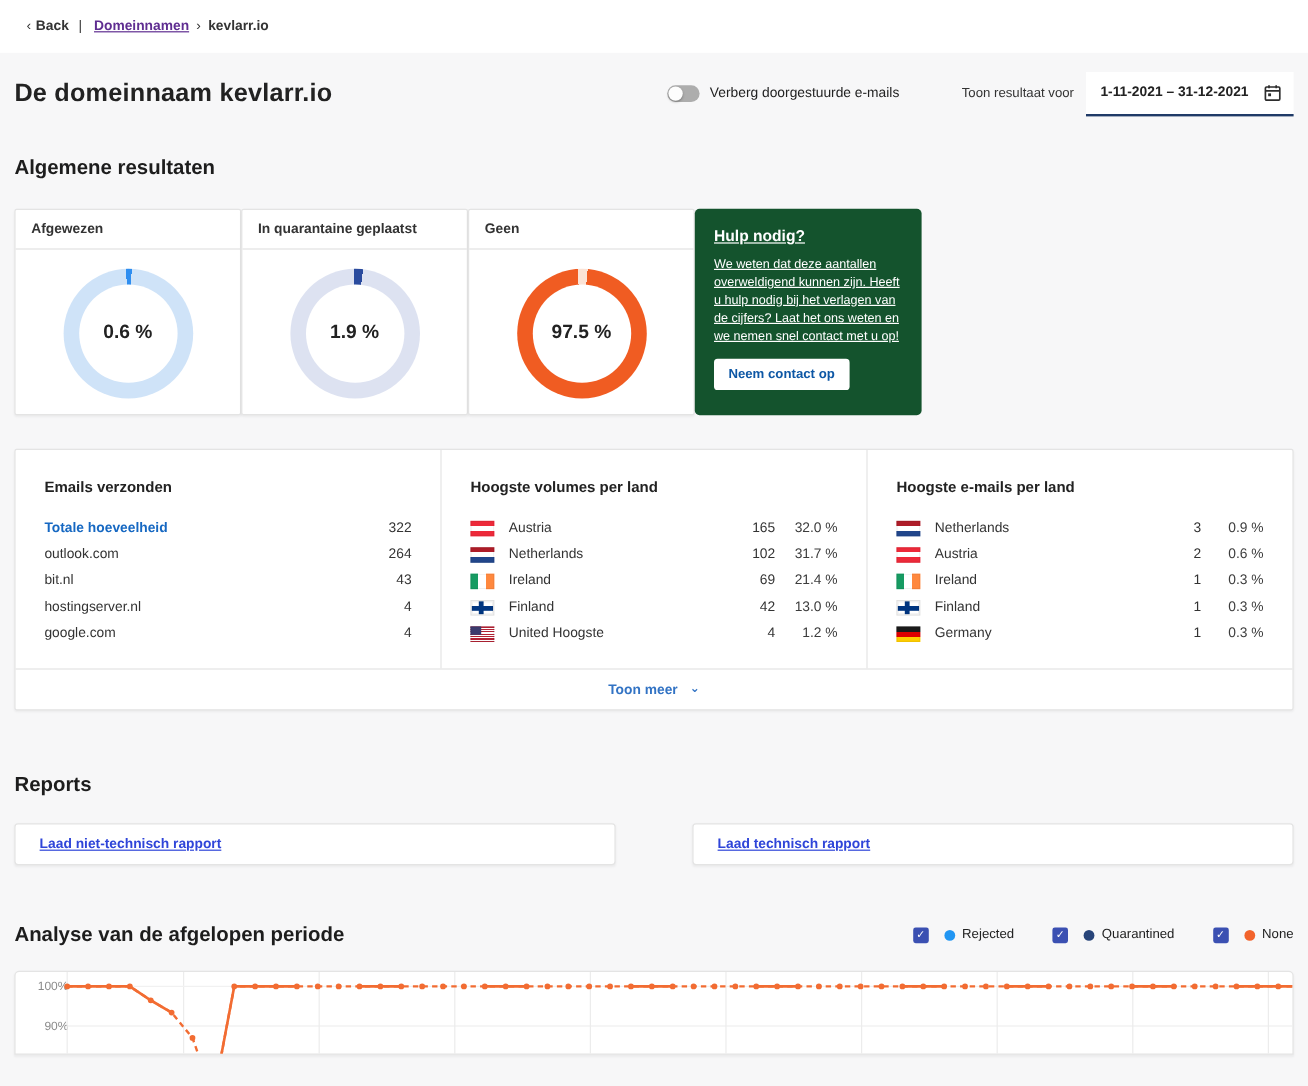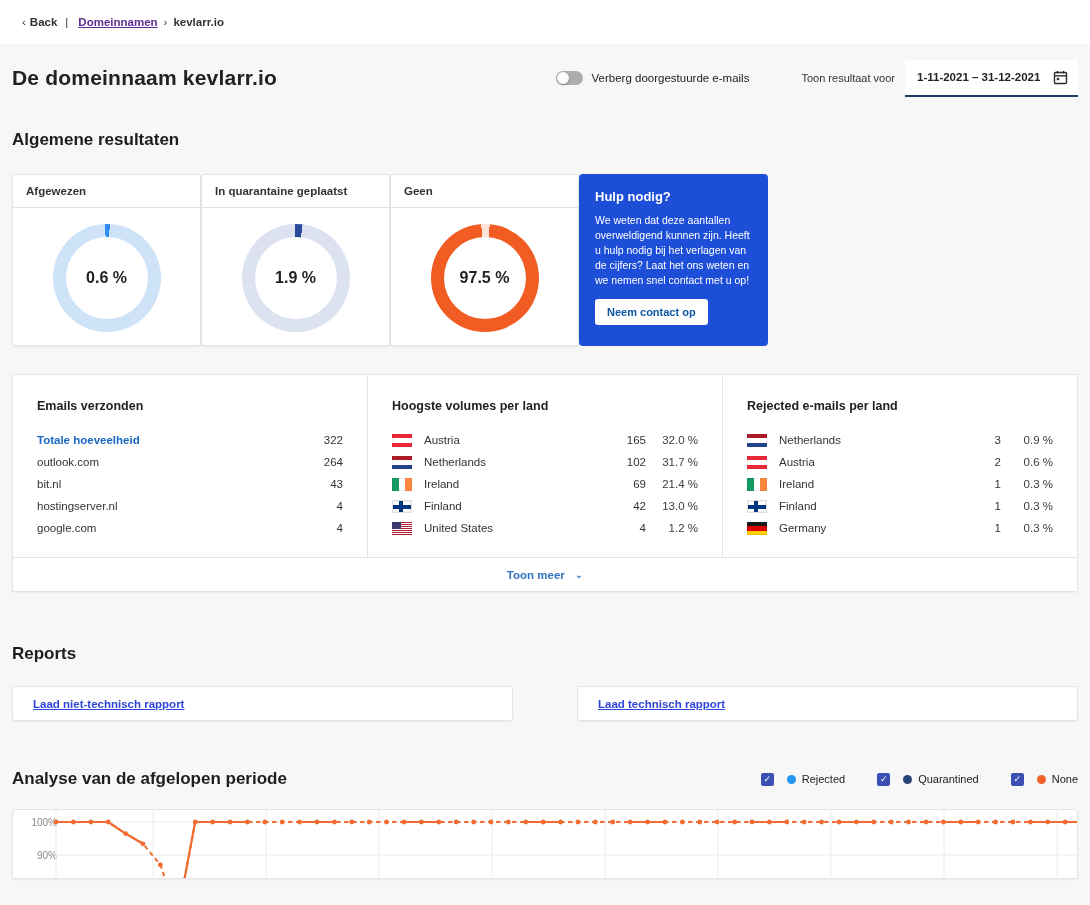--- a/index.html
+++ b/index.html
@@ -157,21 +157,21 @@
       <div class="card-head">Geen</div>
       <div class="donut-wrap">
         <div class="donut" style="background: conic-gradient(from -4deg, rgb(251, 227, 214) 0deg, rgb(251, 227, 214) 9deg, rgb(240, 92, 34) 9deg, rgb(240, 92, 34) 360deg);">
           <div class="donut-hole">
               <span class="donut-value">97.5 %</span>
             </div>
         </div>
       </div>
     </div>
 
-    <div class="help-card" id="help-card" style="background: #1d4ed8;">
+    <div class="help-card" id="help-card" style="background: #14532d; text-decoration: underline;">
       <div class="help-title">Hulp nodig?</div>
       <div class="help-body">We weten dat deze aantallen overweldigend kunnen zijn. Heeft u hulp nodig bij het verlagen van de cijfers? Laat het ons weten en we nemen snel contact met u op!</div>
       <button class="help-btn">Neem contact op</button>
     </div>
   </div>
 
   <div class="card tables-card">
     <div class="tables-grid">
       <div class="tcol">
         <div class="tcol-heading">Emails verzonden</div>
@@ -218,28 +218,28 @@
           <span class="cpct">21.4 %</span>
         </div>
         <div class="trow">
           <span class="flag flag-finland"></span>
           <span class="rlabel">Finland</span>
           <span class="rvalue">42</span>
           <span class="cpct">13.0 %</span>
         </div>
         <div class="trow">
           <span class="flag flag-united-states"></span>
-          <span class="rlabel">United States</span>
+          <span class="rlabel">United Hoogste</span>
           <span class="rvalue">4</span>
           <span class="cpct">1.2 %</span>
         </div>
       </div>
 
       <div class="tcol">
-        <div class="tcol-heading">Rejected e-mails per land</div>
+        <div class="tcol-heading">Hoogste e-mails per land</div>
         <div class="trow">
           <span class="flag flag-netherlands"></span>
           <span class="rlabel">Netherlands</span>
           <span class="rvalue">3</span>
           <span class="cpct">0.9 %</span>
         </div>
         <div class="trow">
           <span class="flag flag-austria"></span>
           <span class="rlabel">Austria</span>
           <span class="rvalue">2</span>

